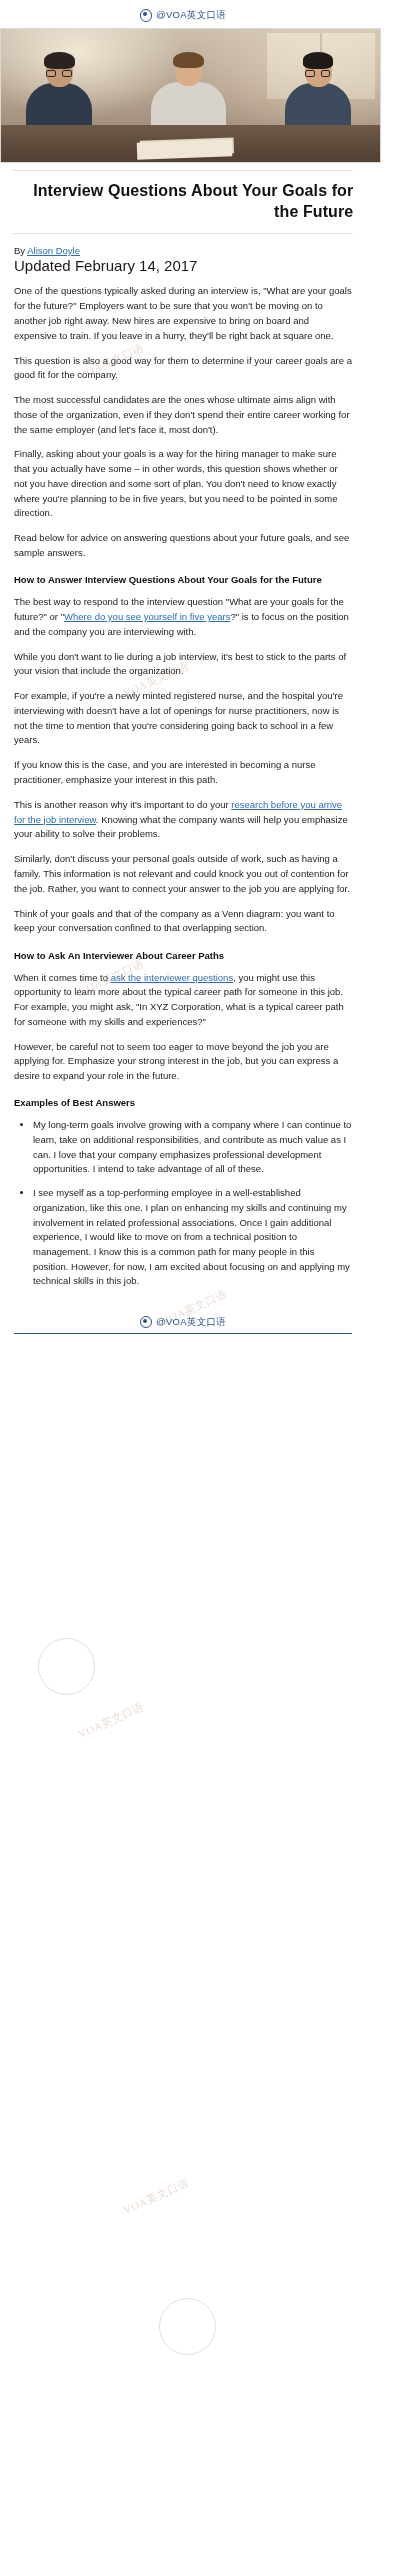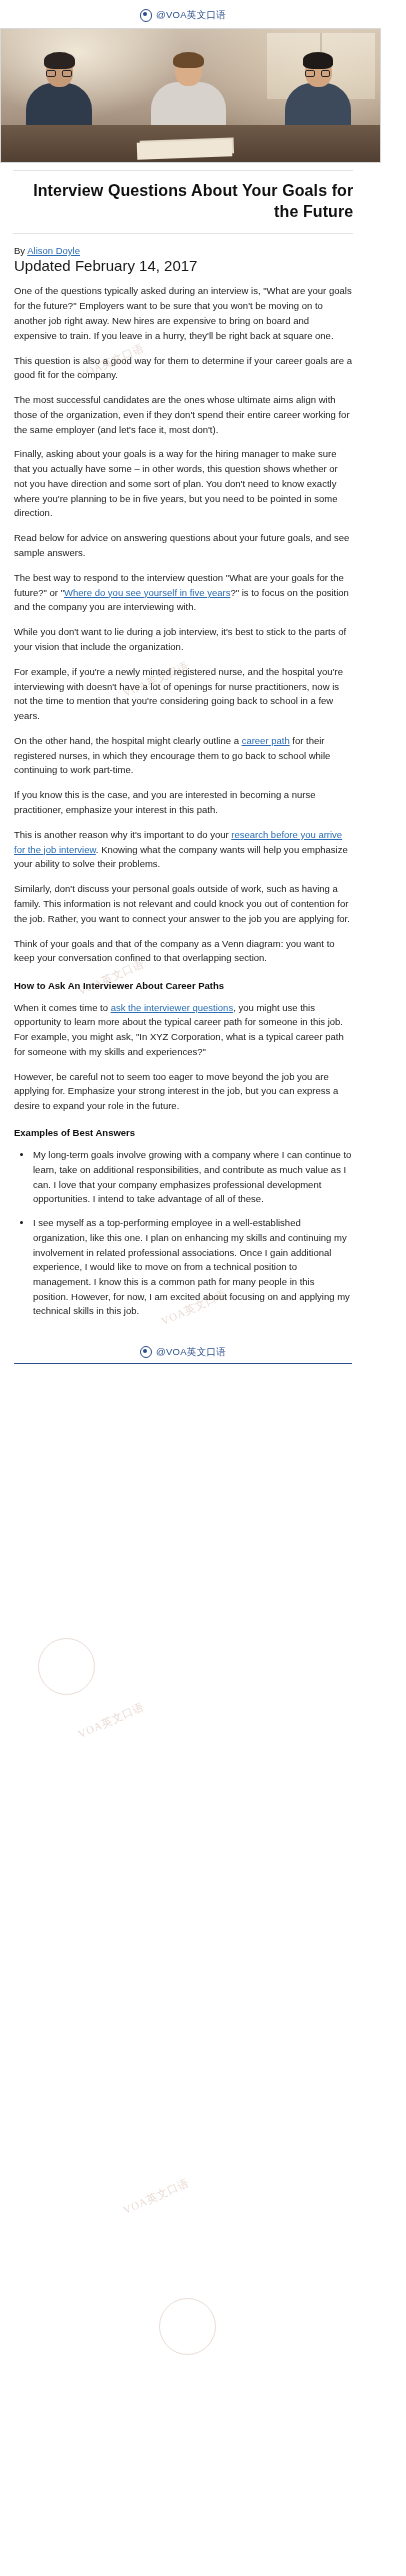--- a/index.html
+++ b/index.html
@@ -313,29 +313,27 @@
     <p class="updated">Updated February 14, 2017</p>
 
     <p class="body">One of the questions typically asked during an interview is,  "What are your goals for the future?"   Employers want to be sure that you won't be moving on to another job right away. New hires are expensive to bring on board and expensive to train. If you leave in a hurry, they'll be right back at square one.</p>
     <p class="body">This question is also a good way for them to determine if your career goals are a good fit for the company.</p>
     <p class="body">
       <span>The most successful candidates are the ones whose ultimate aims align with those of the organization, even if they don't spend their entire career working for the same employer (and let's face it, most don't).</span>
     </p>
     <p class="body">Finally, asking about your goals is a way for the hiring manager to make sure that you actually have some – in other words, this question shows whether or not you have direction and some sort of plan. You don't need to know exactly where you're planning to be in five years, but you need to be pointed in some direction.</p>
     <p class="body">Read below for advice on answering questions about your future goals, and see sample answers.</p>
 
+    <h2 class="sub">How to Answer Interview Questions About Your Goals for the Future</h2>
 
     <p class="body">
       <span>The best way to respond to the interview question "What are your goals for the future?" or "</span><a class="inline" href="#">Where do you see yourself in five years</a><span>?" is to focus on the position and the company you are interviewing with.</span>
     </p>
     <p class="body">While you don't want to lie during a job interview, it's best to stick to the parts of your vision that include the organization.</p>
     <p class="body">For example, if you're a newly minted registered nurse, and the hospital you're interviewing with doesn't have a lot of openings for nurse practitioners, now is not the time to mention that you're considering going back to school in a few years.</p>
-    <p class="body">
-      <span>On the other hand, the hospital might clearly outline a </span><a class="inline" href="#">career path</a><span> for their registered nurses, in which they encourage them to go back to school while continuing to work part-time.</span>
-    </p>
     <p class="body">If you know this is the case, and you are interested in becoming a nurse practitioner, emphasize your interest in this path.</p>
     <p class="body">
       <span>This is another reason why it's important to do your </span><a class="inline" href="#">research before you arrive for the job interview</a><span>. Knowing what the company wants will help you emphasize your ability to solve their problems.</span>
     </p>
     <p class="body">Similarly, don't discuss your personal goals outside of work, such as having a family. This information is not relevant and could knock you out of contention for the job. Rather, you want to connect your answer to the job you are applying for.</p>
     <p class="body">Think of your goals and that of the company as a Venn diagram: you want to keep your conversation confined to that overlapping section.</p>
 
     <h2 class="sub">How to Ask An Interviewer About Career Paths</h2>
     <p class="body">
       <span>When it comes time to </span><a class="inline" href="#">ask the interviewer questions</a><span>, you might use this opportunity to learn more about the typical career path for someone in this job. For example, you might ask,  "In XYZ Corporation, what is a typical career path for someone with my skills and experiences?"</span>

